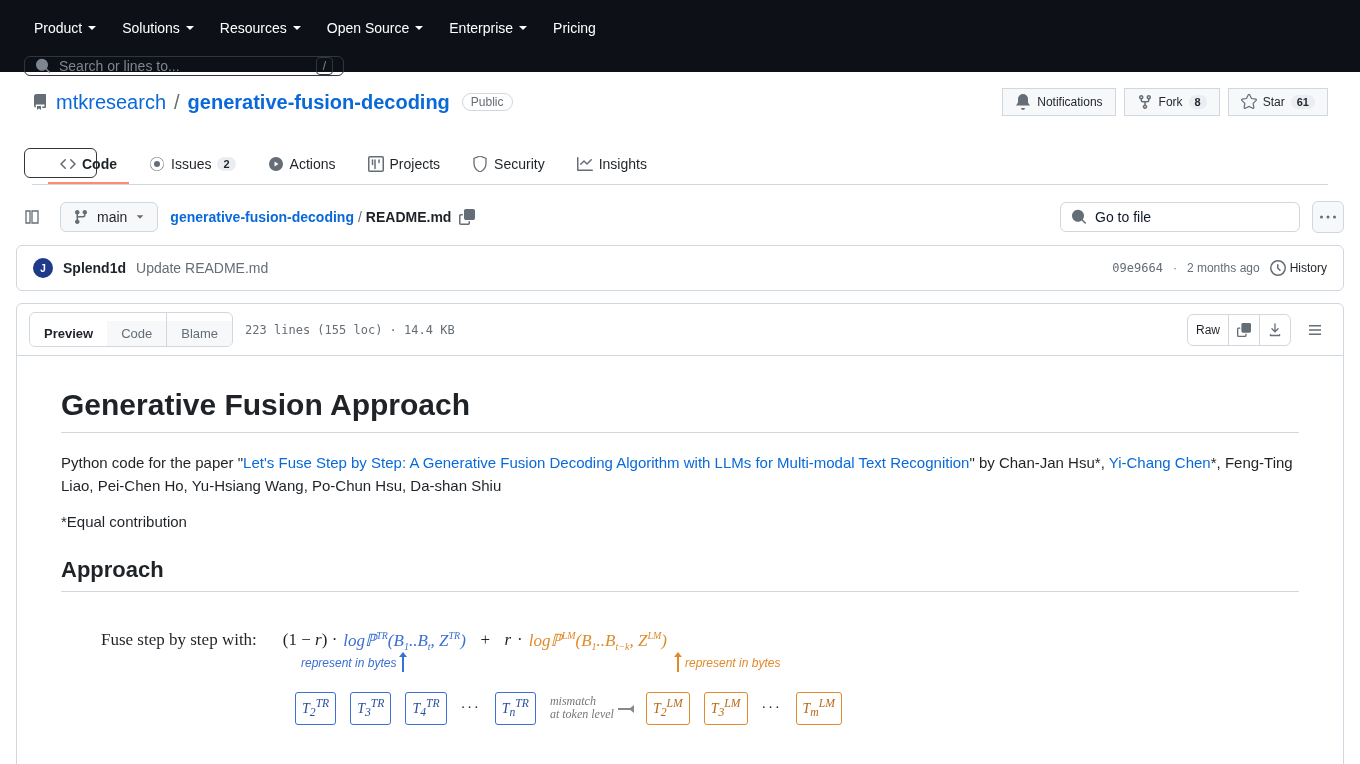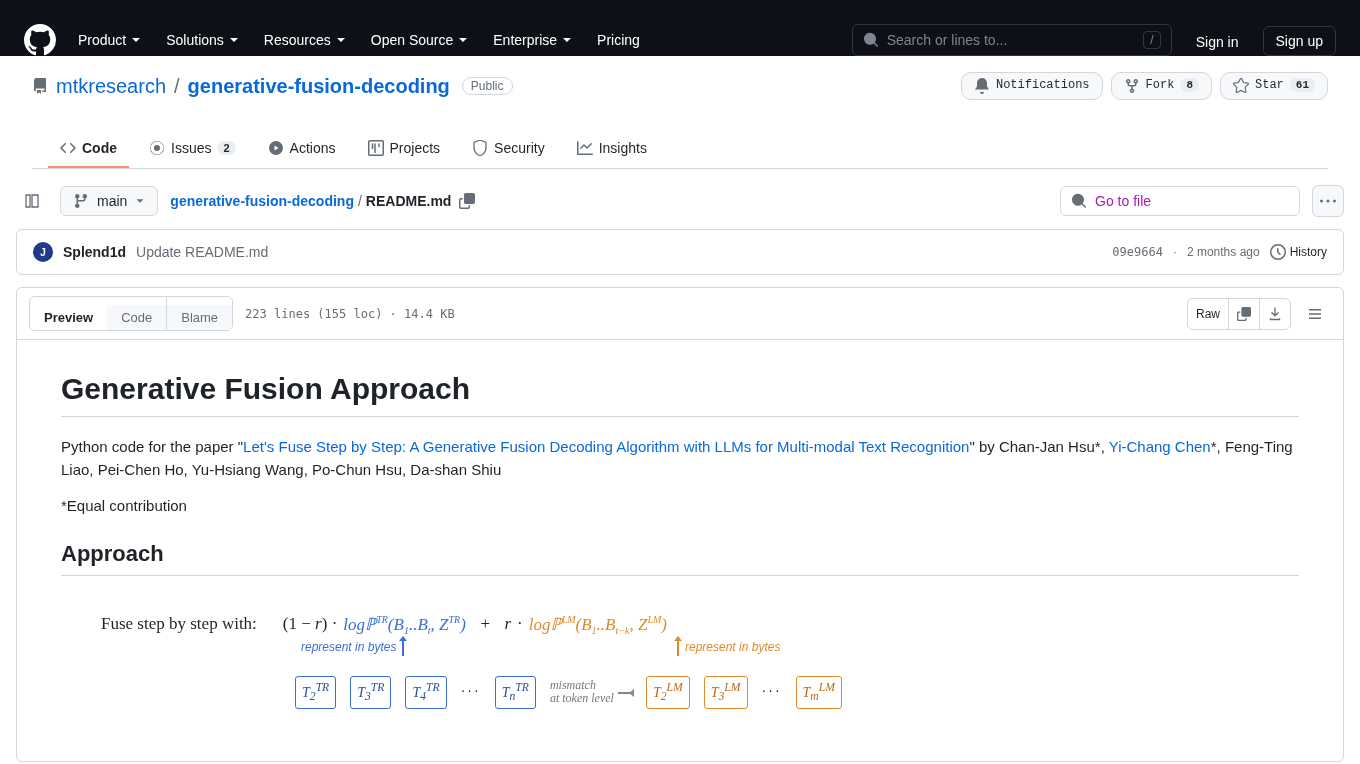--- a/index.html
+++ b/index.html
@@ -1,41 +1,41 @@
 <!DOCTYPE html>
 <html><head>
 <meta charset="utf-8">
 <style>
 * { box-sizing: border-box; margin: 0; padding: 0; }
 body { font-family: -apple-system, BlinkMacSystemFont, "Segoe UI", Helvetica, Arial, sans-serif; font-size: 14px; color: #1f2328; background: #fff; }
 a { text-decoration: none; }
 
 
-.gh-header { background: #0d1117; height: 56px; display: flex; align-items: flex-end; padding: 0 24px; gap: 12px; }
+.gh-header { background: #0d1117; height: 72px; display: flex; align-items: flex-start; padding: 0 24px; gap: 12px; flex-direction: column; }
 .gh-logo { width: 32px; height: 32px; fill: #fff; }
 .gh-nav { display: flex; gap: 4px; flex: 1; }
 .gh-nav-item { color: #fff; padding: 8px 10px; display: flex; align-items: center; gap: 4px; cursor: pointer; font-size: 14px; }
 .gh-nav-item svg { fill: #fff; width: 12px; height: 12px; }
 .gh-search { display: flex; align-items: center; background: transparent; border: 1px solid #30363d; border-radius: 6px; padding: 0 10px; height: 32px; width: 320px; gap: 8px; }
 .gh-search svg { fill: #7d8590; width: 16px; height: 16px; }
 .gh-search-text { color: #7d8590; flex: 1; font-size: 14px; }
 .gh-slash { border: 1px solid #30363d; border-radius: 4px; padding: 1px 6px; color: #7d8590; font-size: 12px; }
 .gh-signin { color: #fff; padding: 6px 12px; cursor: pointer; }
 .gh-signup { color: #fff; border: 1px solid #30363d; border-radius: 6px; padding: 6px 12px; cursor: pointer; margin-top: 20px; }
 
 
 .repo-head { padding: 16px 32px 0; }
 .repo-title-row { display: flex; align-items: center; gap: 8px; margin-bottom: 30px; }
 .repo-title-row .icon { width: 16px; height: 16px; fill: #656d76; }
 .repo-owner, .repo-name { color: #0969da; font-size: 20px; }
 .repo-name { font-weight: 600; }
 .repo-sep { color: #656d76; font-size: 20px; }
 .repo-badge { border: 1px solid #d0d7de; border-radius: 2em; padding: 1px 8px; font-size: 12px; color: #656d76; margin-left: 4px; }
 .repo-actions { margin-left: auto; display: flex; gap: 8px; }
-.repo-btn { border: 1px solid #d0d7de; border-radius: 10px; padding: 5px 12px; display: flex; align-items: flex-start; gap: 6px; background: #f6f8fa; cursor: pointer; font-size: 12px; color: #24292f; font-family: Liberation Mono, monospace; }
+.repo-btn { border: 1px solid #d0d7de; border-radius: 0; padding: 5px 12px; display: flex; align-items: center; gap: 6px; background: #f6f8fa; cursor: pointer; font-size: 12px; color: #24292f; }
 .repo-btn .cnt { background: #eaeef2; border-radius: 2em; padding: 1px 6px; font-size: 11px; font-weight:600; }
 .repo-btn svg { width: 16px; height: 16px; fill: #656d76; }
 
 
 .repo-tabs { display: flex; gap: 8px; border-bottom: 1px solid #d0d7de; padding: 0 16px; }
 .repo-tab { display: flex; align-items: center; gap: 6px; padding: 10px 12px; color: #1f2328; cursor: pointer; border-bottom: 2px solid transparent; font-size: 14px; }
 .repo-tab.active { border-bottom-color: #fd8c73; font-weight: 600; }
 .repo-tab svg { width: 16px; height: 16px; fill: #656d76; }
 .repo-tab .cnt { background: #eaeef2; border-radius: 2em; padding: 1px 6px; font-size: 11px; font-weight:600; }
 
@@ -44,21 +44,21 @@
 .file-toolbar { display: flex; align-items: center; gap: 12px; margin-bottom: 12px; }
 .sq-btn { width: 32px; height: 32px; border: 1px solid #d0d7de; border-radius: 6px; display: flex; align-items: center; justify-content: center; background: #f6f8fa; cursor: pointer; }
 .sq-btn.plain { background: transparent; border: none; }
 .sq-btn svg { width: 16px; height: 16px; fill: #656d76; }
 .branch-btn { border: 1px solid #d0d7de; border-radius: 6px; padding: 6px 12px; display: flex; align-items: center; gap: 8px; background: #f6f8fa; cursor: pointer; font-size: 14px; }
 .branch-btn svg { width: 16px; height: 16px; fill: #656d76; }
 .breadcrumb { display: flex; align-items: center; gap: 4px; font-size: 14px; }
 .breadcrumb .lnk { color: #0969da; font-weight: 600; }
 .breadcrumb .sep { color: #656d76; }
 .breadcrumb .curr { font-weight: 600; }
-.gotofile { border: 1px solid #d0d7de; border-radius: 6px; padding: 6px 10px; display: flex; align-items: center; gap: 8px; width: 240px; color: #a21caf; }
+.gotofile { border: 1px solid #d0d7de; border-radius: 6px; padding: 6px 10px; display: flex; align-items: center; gap: 8px; width: 240px; color: #0f172a; }
 .gotofile svg { width: 16px; height: 16px; fill: #656d76; }
 .spacer { flex: 1; }
 
 
 .commit-bar { border: 1px solid #d0d7de; border-radius: 6px; padding: 12px 16px; display: flex; align-items: center; gap: 10px; margin-bottom: 12px; }
 .avatar { width: 20px; height: 20px; border-radius: 50%; background: #1f3a8a; display:inline-flex; align-items:center; justify-content:center; color:#fff; font-size:10px; font-weight:bold; }
 .commit-author { font-weight: 600; }
 .commit-msg { color: #656d76; }
 .commit-meta { margin-left: auto; display: flex; align-items: center; gap: 10px; color: #656d76; font-size: 12px; }
 .commit-sha { font-family: ui-monospace, monospace; color: #656d76; }

